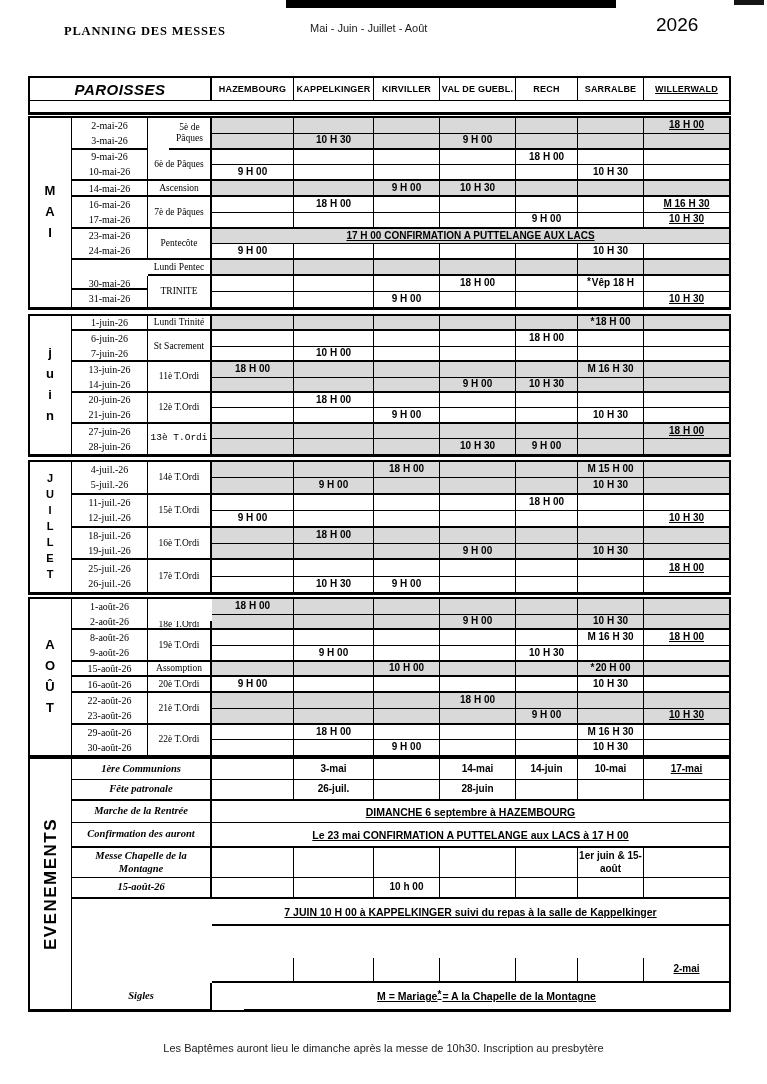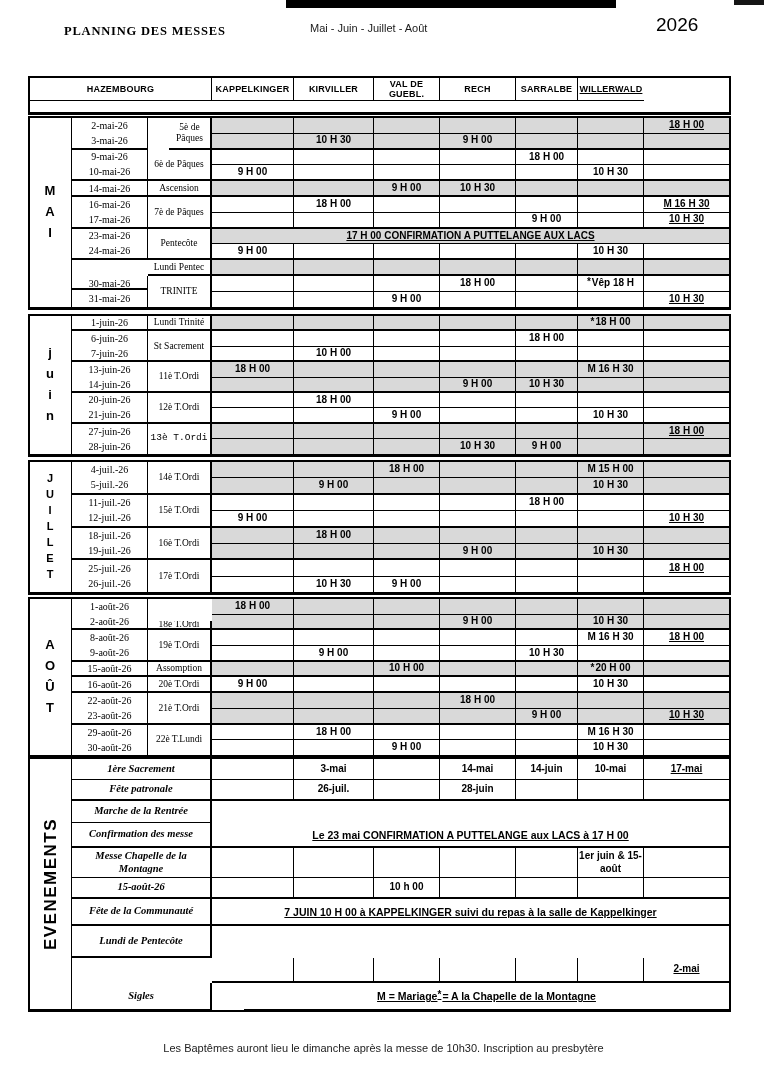--- a/index.html
+++ b/index.html
@@ -36,20 +36,21 @@
 </head>
 <body>
 
 <div class="page">
   <div class="topbar"></div>
   <div class="topmark"></div>
   <div class="doc-title">PLANNING DES MESSES</div>
   <div class="doc-subtitle">Mai - Juin - Juillet - Août</div>
   <div class="doc-year">2026</div>
   <div id="header-table" class="grid" style="left: 28px; top: 76px; grid-template-columns: 182px 82px 80px 66px 76px 62px 66px 85px; grid-template-rows: 23px 12px;">
+      <div class="c paroisses thickR">PAROISSES</div>
       <div class="c phead">HAZEMBOURG</div>
       <div class="c phead">KAPPELKINGER</div>
       <div class="c phead">KIRVILLER</div>
       <div class="c phead">VAL DE GUEBL.</div>
       <div class="c phead">RECH</div>
       <div class="c phead">SARRALBE</div>
       <div class="c phead lastcol">WILLERWALD</div>
       <div class="c lastcol" style="grid-column: 1 / span 8;"></div>
     </div>
   <div id="months">
@@ -384,79 +385,78 @@
         <div class="c time lastcol shaded" style="grid-area: 7 / 10;"></div>
         <div class="c time blkend shaded" style="grid-area: 8 / 4;"></div>
         <div class="c time blkend shaded" style="grid-area: 8 / 5;"></div>
         <div class="c time blkend shaded" style="grid-area: 8 / 6;"></div>
         <div class="c time blkend shaded" style="grid-area: 8 / 7;"></div>
         <div class="c time blkend shaded" style="grid-area: 8 / 8;">9 H 00</div>
         <div class="c time blkend shaded" style="grid-area: 8 / 9;"></div>
         <div class="c time lastcol blkend shaded" style="grid-area: 8 / 10;">10 H 30</div>
         <div class="c datecell" style="grid-area: 9 / 2 / span 2;">29-août-26
 30-août-26</div>
-        <div class="c feast thickR" style="grid-area: 9 / 3 / span 2;">22è T.Lundi</div>
+        <div class="c feast thickR" style="grid-area: 9 / 3 / span 2;">22è T.Ordi</div>
         <div class="c time" style="grid-area: 9 / 4;"></div>
         <div class="c time" style="grid-area: 9 / 5;">18 H 00</div>
         <div class="c time" style="grid-area: 9 / 6;"></div>
         <div class="c time" style="grid-area: 9 / 7;"></div>
         <div class="c time" style="grid-area: 9 / 8;"></div>
         <div class="c time" style="grid-area: 9 / 9;">M 16 H 30</div>
         <div class="c time lastcol" style="grid-area: 9 / 10;"></div>
         <div class="c time" style="grid-area: 10 / 4;"></div>
         <div class="c time" style="grid-area: 10 / 5;"></div>
         <div class="c time" style="grid-area: 10 / 6;">9 H 00</div>
         <div class="c time" style="grid-area: 10 / 7;"></div>
         <div class="c time" style="grid-area: 10 / 8;"></div>
         <div class="c time" style="grid-area: 10 / 9;">10 H 30</div>
         <div class="c time lastcol" style="grid-area: 10 / 10;"></div>
       </div>
     </div>
   <div id="events" class="grid" style="left: 28px; top: 757px; grid-template-columns: 42px 140px 82px 80px 66px 76px 62px 66px 85px; grid-template-rows: 21px 21px 22px 25px 30px 21px 27px 32px 25px 27px;">
       <div class="c evtitle" style="grid-area: 1 / 1 / span 10;">
         <span class="rot">EVENEMENTS</span>
       </div>
-      <div class="c evlabel thickR" style="grid-area: 1 / 2;">1ère Sacrement</div>
+      <div class="c evlabel thickR" style="grid-area: 1 / 2;">1ère Communions</div>
       <div class="c time" style="grid-area: 1 / 3;"></div>
       <div class="c time" style="grid-area: 1 / 4;">3-mai</div>
       <div class="c time" style="grid-area: 1 / 5;"></div>
       <div class="c time" style="grid-area: 1 / 6;">14-mai</div>
       <div class="c time" style="grid-area: 1 / 7;">14-juin</div>
       <div class="c time" style="grid-area: 1 / 8;">10-mai</div>
       <div class="c time lastcol" style="grid-area: 1 / 9;">17-mai</div>
       <div class="c evlabel thickR blkend" style="grid-area: 2 / 2;">Fête patronale</div>
       <div class="c time blkend" style="grid-area: 2 / 3;"></div>
       <div class="c time blkend" style="grid-area: 2 / 4;">26-juil.</div>
       <div class="c time blkend" style="grid-area: 2 / 5;"></div>
       <div class="c time blkend" style="grid-area: 2 / 6;">28-juin</div>
       <div class="c time blkend" style="grid-area: 2 / 7;"></div>
       <div class="c time blkend" style="grid-area: 2 / 8;"></div>
       <div class="c time lastcol blkend" style="grid-area: 2 / 9;"></div>
       <div class="c evlabel thickR" style="grid-area: 3 / 2;">Marche de la Rentrée</div>
-      <div class="c evlabel thickR blkend" style="grid-area: 4 / 2;">Confirmation des messe</div>
+      <div class="c evspan lastcol" style="grid-area: 3 / 3 / auto / span 7;">DIMANCHE 6 septembre à HAZEMBOURG</div>
+      <div class="c evlabel thickR blkend" style="grid-area: 4 / 2;">Confirmation des auront</div>
       <div class="c evspan lastcol blkend" style="grid-area: 4 / 3 / auto / span 7;">Le 23 mai CONFIRMATION A PUTTELANGE aux LACS à 17 H 00</div>
       <div class="c evlabel thickR" style="grid-area: 5 / 2;">Messe Chapelle de la Montagne</div>
       <div class="c time" style="grid-area: 5 / 3;"></div>
       <div class="c time" style="grid-area: 5 / 4;"></div>
       <div class="c time" style="grid-area: 5 / 5;"></div>
       <div class="c time" style="grid-area: 5 / 6;"></div>
       <div class="c time" style="grid-area: 5 / 7;"></div>
       <div class="c time" style="grid-area: 5 / 8;">1er juin &amp; 15-août</div>
       <div class="c time lastcol" style="grid-area: 5 / 9;"></div>
       <div class="c evlabel thickR blkend" style="grid-area: 6 / 2;">15-août-26</div>
       <div class="c time blkend" style="grid-area: 6 / 3;"></div>
       <div class="c time blkend" style="grid-area: 6 / 4;"></div>
       <div class="c time blkend" style="grid-area: 6 / 5;">10 h 00</div>
       <div class="c time blkend" style="grid-area: 6 / 6;"></div>
       <div class="c time blkend" style="grid-area: 6 / 7;"></div>
       <div class="c time blkend" style="grid-area: 6 / 8;"></div>
       <div class="c time lastcol blkend" style="grid-area: 6 / 9;"></div>
-      <div class="c evlabel thickR blkend" style="grid-area: 7 / 2;">Fête de la Communauté</div>
       <div class="c evspan lastcol blkend" style="grid-area: 7 / 3 / auto / span 7;">7 JUIN 10 H 00 à KAPPELKINGER suivi du repas à la salle de Kappelkinger</div>
-      <div class="c evlabel thickR blkend" style="grid-area: 8 / 2;">Lundi de Pentecôte</div>
       <div class="c time blkend" style="grid-area: 9 / 3;"></div>
       <div class="c time blkend" style="grid-area: 9 / 4;"></div>
       <div class="c time blkend" style="grid-area: 9 / 5;"></div>
       <div class="c time blkend" style="grid-area: 9 / 6;"></div>
       <div class="c time blkend" style="grid-area: 9 / 7;"></div>
       <div class="c time blkend" style="grid-area: 9 / 8;"></div>
       <div class="c time lastcol blkend" style="grid-area: 9 / 9;">2-mai</div>
       <div class="c evlabel thickR" style="grid-area: 10 / 2;">Sigles</div>
       <div class="c evspan lastcol" style="grid-area: 10 / 3 / auto / span 7; margin-left: 32px;">M = Mariage  <sup>*</sup> = A la Chapelle de la Montagne</div>
     </div>

